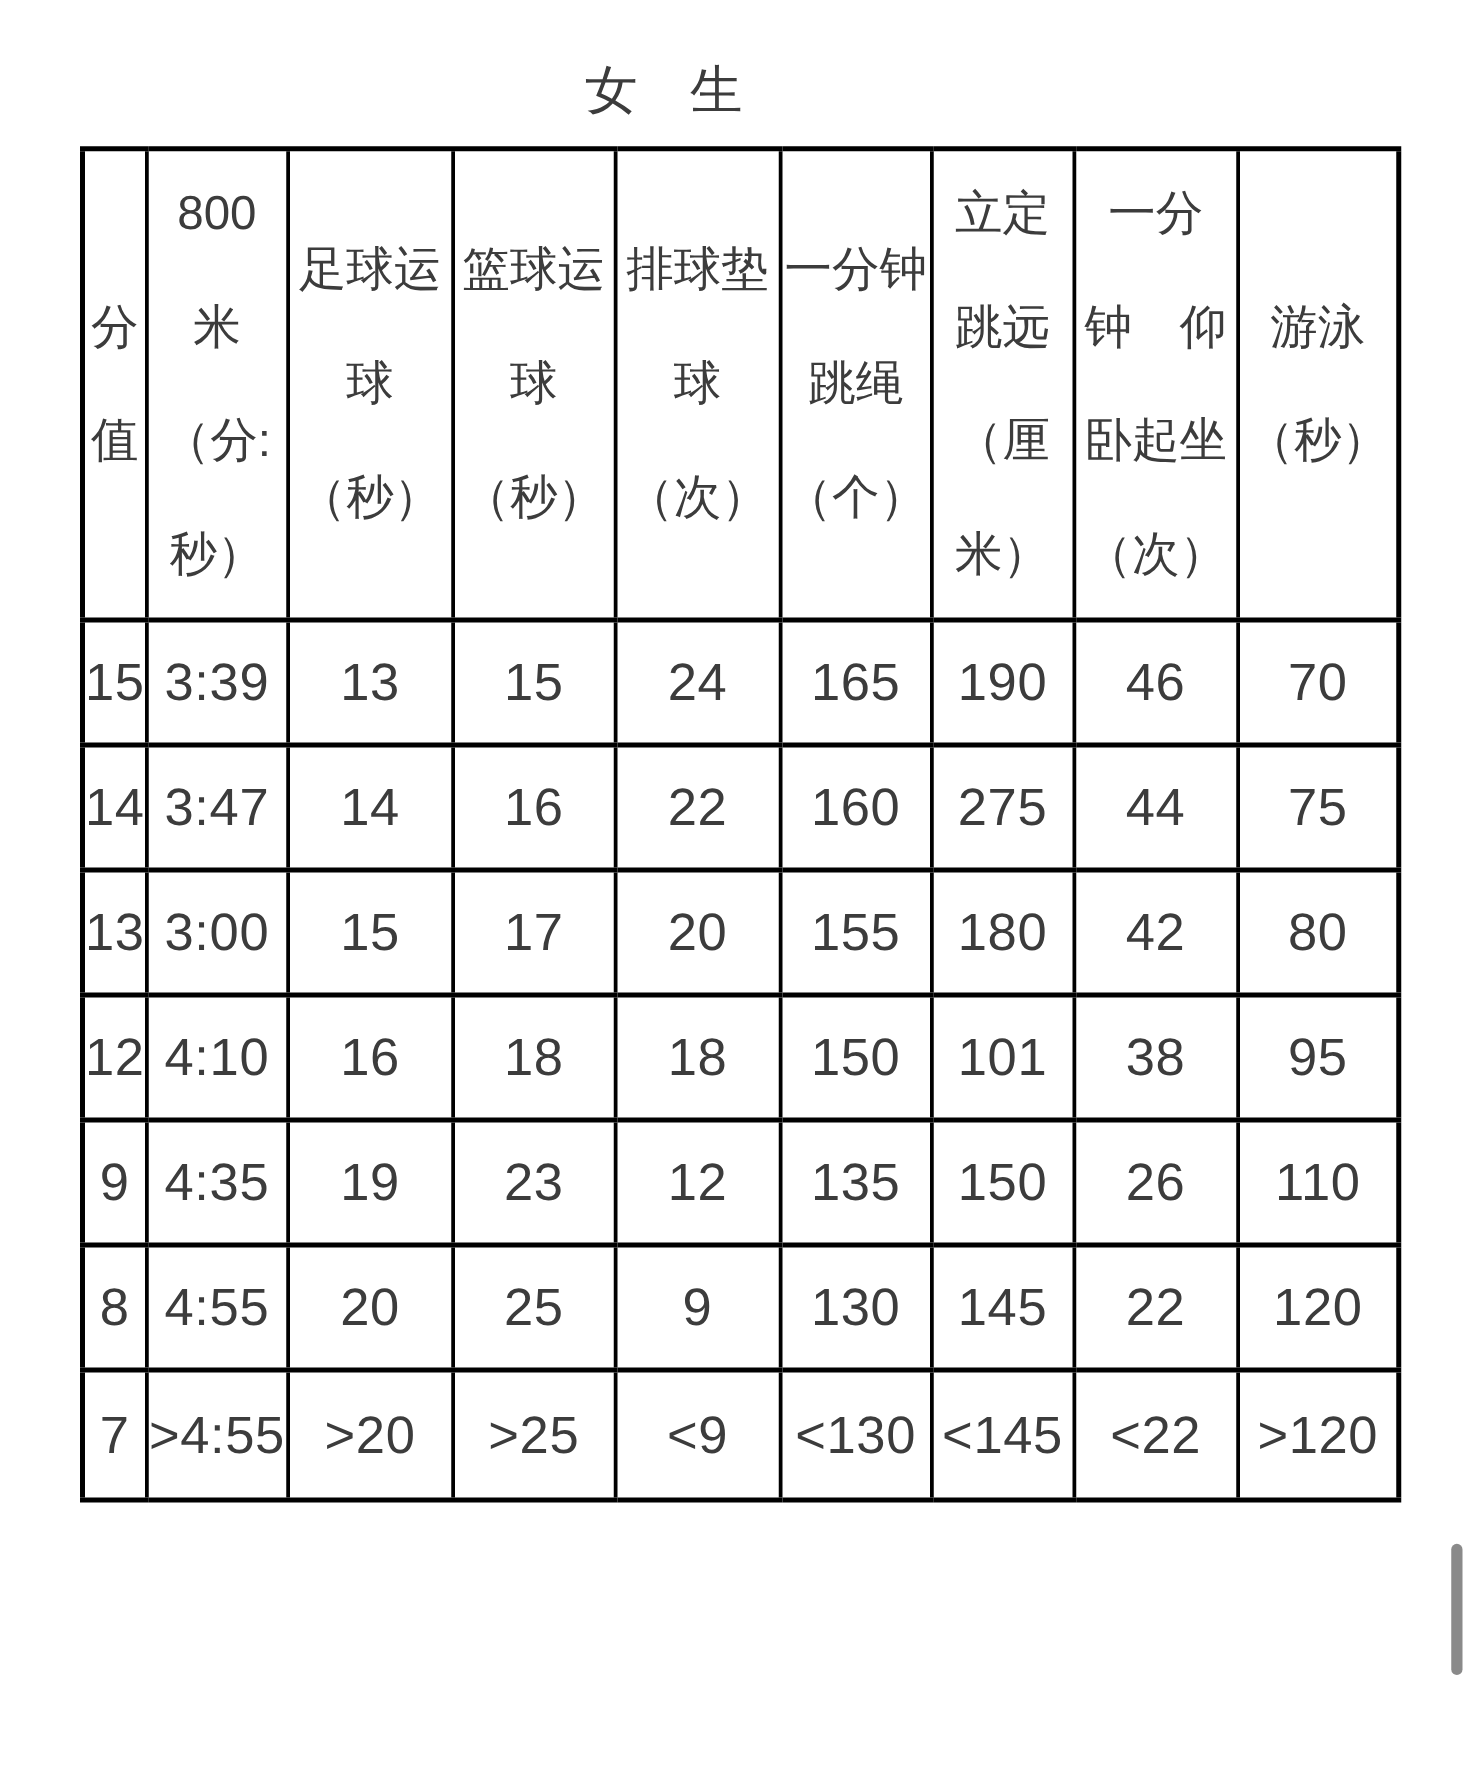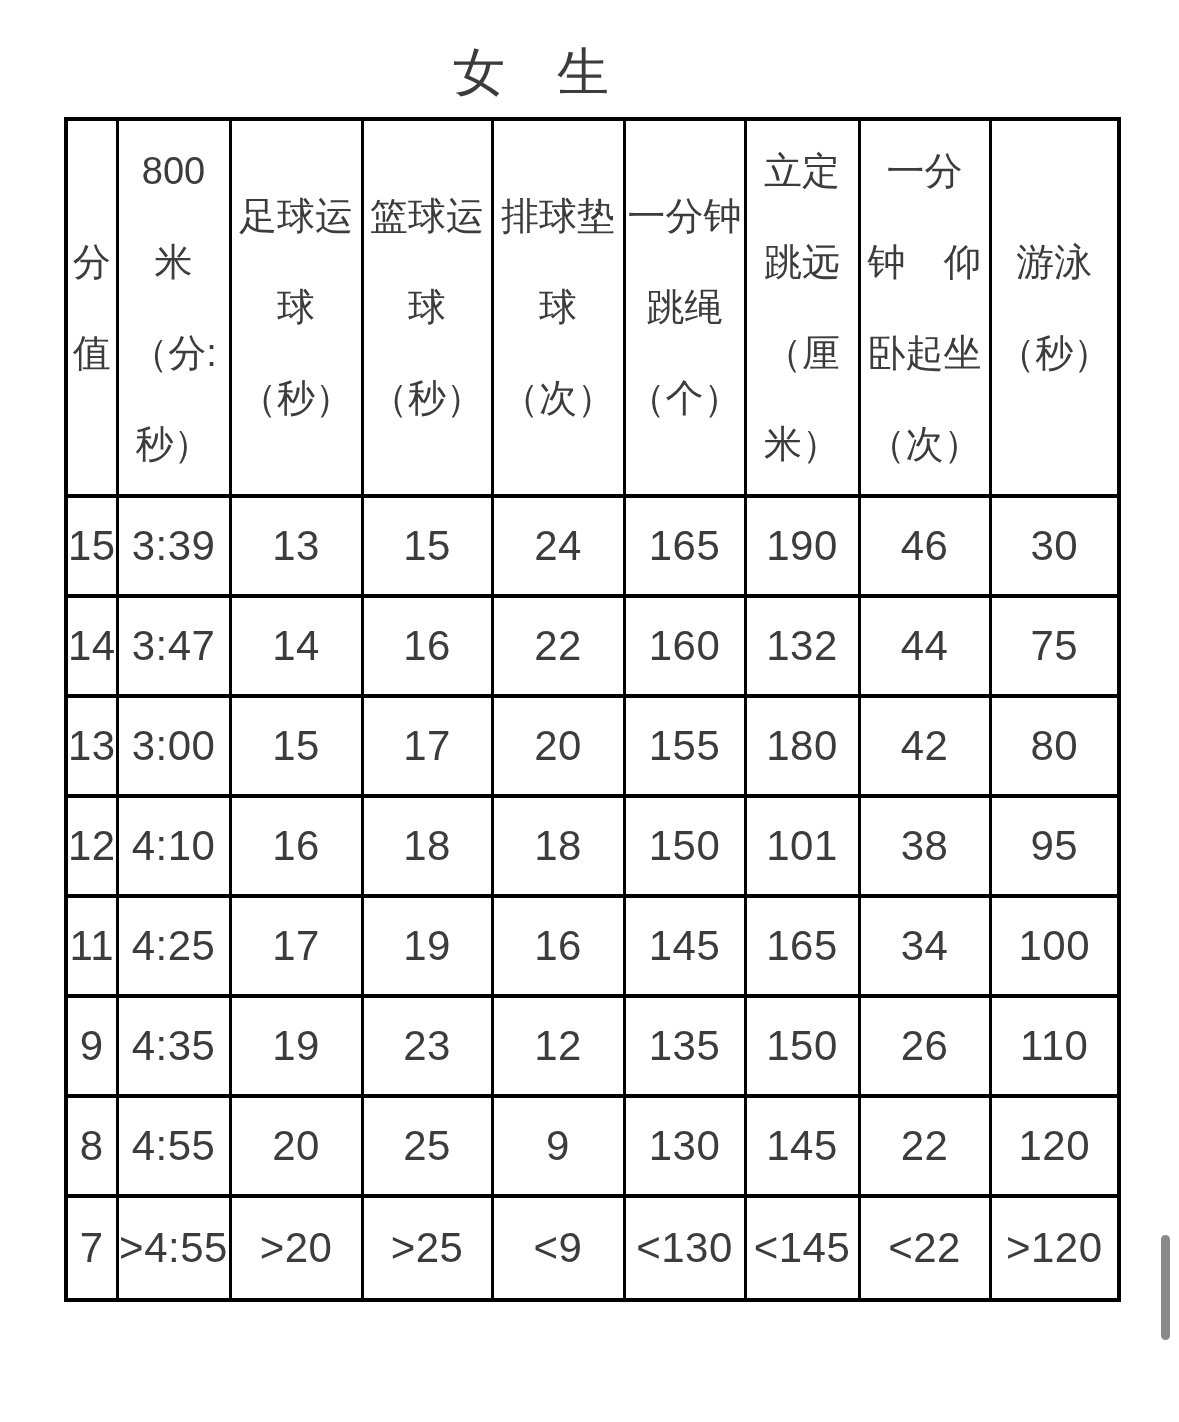--- a/index.html
+++ b/index.html
@@ -14,21 +14,21 @@
     background: var(--bg-color);
     font-family: "Liberation Sans", "DejaVu Sans", sans-serif;
     color: var(--text-color);
     overflow: hidden;
   }
   .page { position: relative; width: 1179px; height: 1422px; background: var(--bg-color); }
   .title {
     position: absolute;
     top: 36px; left: 0; width: 1062px;
     text-align: center;
-    font-size: 52px;
+    font-size: 42px;
     line-height: 72px;
     font-weight: 500;
     color: var(--text-color);
     white-space: pre;
   }
   table.score-table {
     position: absolute;
     left: 64px; top: 117px;
     width: 1053px;
     border-collapse: collapse;
@@ -121,30 +121,30 @@
     <tbody>
       <tr>
         <td>15</td>
         <td>3:39</td>
         <td>13</td>
         <td>15</td>
         <td>24</td>
         <td>165</td>
         <td>190</td>
         <td>46</td>
-        <td>30</td>
+        <td>70</td>
       </tr>
       <tr>
         <td>14</td>
         <td>3:47</td>
         <td>14</td>
         <td>16</td>
         <td>22</td>
         <td>160</td>
-        <td>132</td>
+        <td>275</td>
         <td>44</td>
         <td>75</td>
       </tr>
       <tr>
         <td>13</td>
         <td>3:00</td>
         <td>15</td>
         <td>17</td>
         <td>20</td>
         <td>155</td>
@@ -157,31 +157,20 @@
         <td>4:10</td>
         <td>16</td>
         <td>18</td>
         <td>18</td>
         <td>150</td>
         <td>101</td>
         <td>38</td>
         <td>95</td>
       </tr>
       <tr>
-        <td>11</td>
-        <td>4:25</td>
-        <td>17</td>
-        <td>19</td>
-        <td>16</td>
-        <td>145</td>
-        <td>165</td>
-        <td>34</td>
-        <td>100</td>
-      </tr>
-      <tr>
         <td>9</td>
         <td>4:35</td>
         <td>19</td>
         <td>23</td>
         <td>12</td>
         <td>135</td>
         <td>150</td>
         <td>26</td>
         <td>110</td>
       </tr>

